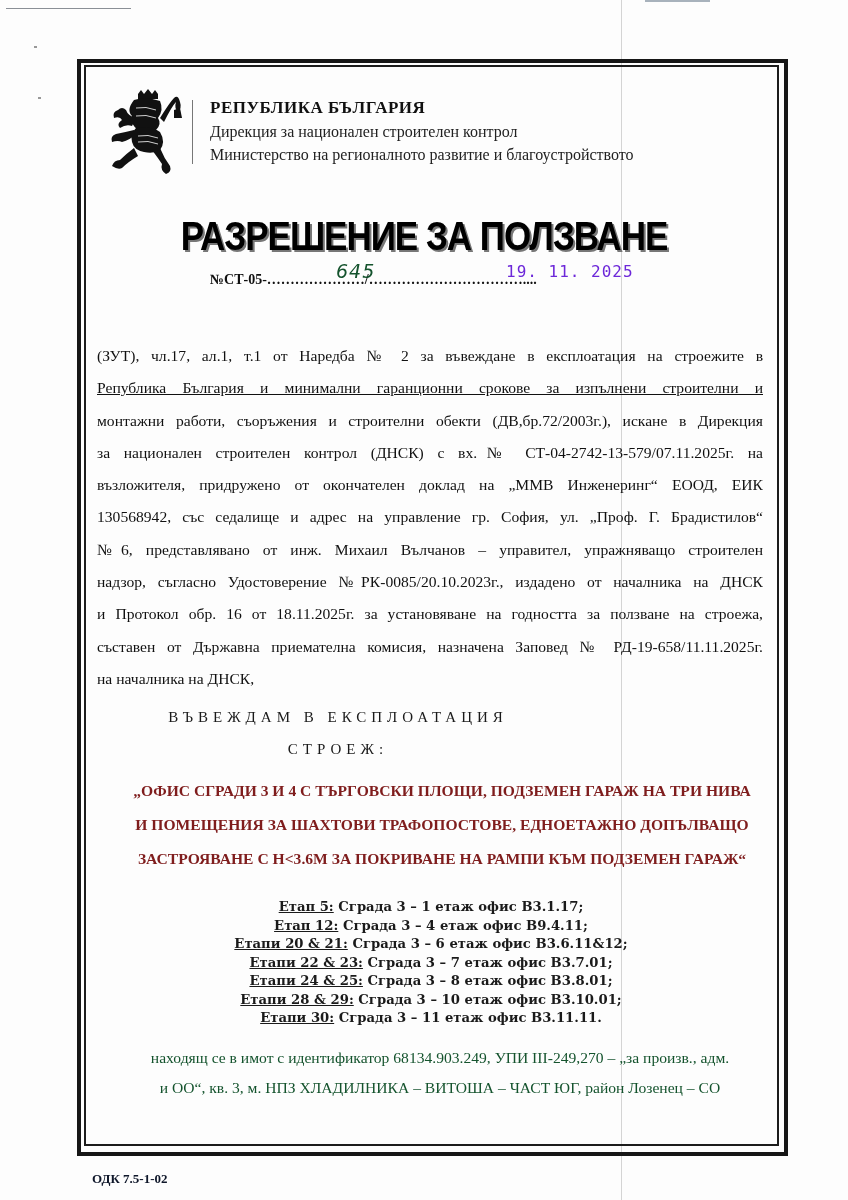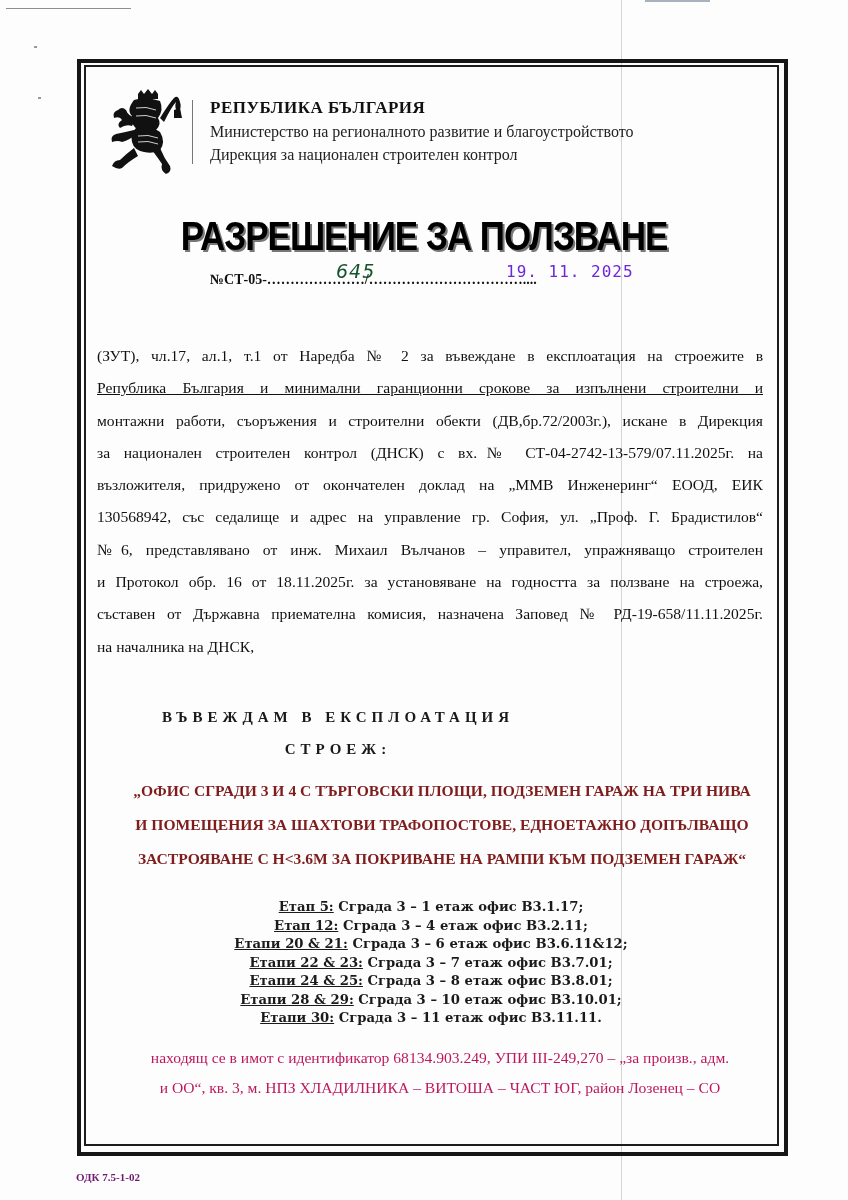--- a/index.html
+++ b/index.html
@@ -52,38 +52,38 @@
     position:absolute; left:296px; top:-10px; font-family:"DejaVu Sans Mono", monospace;
     font-weight:normal; font-size:16px; color:#6d28d9; letter-spacing:1px;
   }
   .para {
     position:absolute; left:132px; top:340px; width:631px; font-size:15.6px; line-height:32.3px;
     text-align:justify; text-align-last:left;
   }
   .para-line { display:block; text-align:justify; text-align-last:justify; white-space:nowrap; }
   .para-line.last { text-align-last:left; }
   .section-heading {
-    position:absolute; left:0; width:676px; text-align:center; font-weight:bold;
+    position:absolute; left:0; width:676px; text-align:center; font-weight:normal;
     font-size:15px; letter-spacing:5px; color:#1a1a1a;
   }
   .project-title {
     position:absolute; left:132px; width:620px; top:774px; text-align:center;
     font-weight:bold; font-size:15.6px; line-height:34px; color:#7f1d1d;
   }
   .stages {
     position:absolute; left:0; width:862px; top:898px; text-align:center;
     font-family:"DejaVu Serif", serif; font-weight:bold; font-size:13.2px; line-height:18.5px; color:#1a1a1a;
   }
   .stage-label { text-decoration:underline; }
   .location {
     position:absolute; left:120px; width:640px; top:1043px; text-align:center;
-    font-size:15.6px; line-height:30px; color:#be185d;
+    font-size:15.6px; line-height:30px; color:#14532d;
   }
   .footer-code {
-    position:absolute; left:76px; top:1171px; font-weight:bold; font-size:11px; color:#701a75;
+    position:absolute; left:92px; top:1171px; font-weight:bold; font-size:13px; color:#0f172a;
   }
   .scan-dot { position:absolute; width:3px; height:2px; background:#999; }
 </style>
 </head>
 <body>
 
 <div class="scan-line-top"></div>
 <div class="scan-line-top2"></div>
 <div class="scan-fold"></div>
 <div class="scan-dot" style="left:34px;top:46px;"></div>
@@ -114,54 +114,55 @@
     <g stroke="#fff" stroke-width="0.8" fill="none">
       <path d="M30 48 Q40 46 50 50"></path>
       <path d="M30 54 Q40 52 50 56"></path>
       <path d="M28 20 Q38 18 48 22"></path>
       <path d="M28 28 Q38 26 48 30"></path>
     </g>
   </svg>
   <div class="logo-divider"></div>
   <div class="header-text">
     <div class="header-title">РЕПУБЛИКА БЪЛГАРИЯ</div>
+    <div class="header-line">Дирекция за национален строителен контрол</div>
     <div class="header-line">Министерство на регионалното развитие и благоустройството</div>
-    <div class="header-line">Дирекция за национален строителен контрол</div>
   </div>
 </div>
 
 <div class="doc-title">РАЗРЕШЕНИЕ ЗА ПОЛЗВАНЕ</div>
 
 <div class="docnum">
   <span>№СТ-05-</span><span>…………………</span><span>/</span><span>……………………………....</span>
   <span class="handwritten">645</span>
   <span class="stamp-date">19. 11. 2025</span>
 </div>
 
 <div class="para">
   <span class="para-line" style="margin-left:-35px;">(ЗУТ), чл.17, ал.1, т.1 от Наредба № 2 за  въвеждане в експлоатация на строежите в</span>
   <span class="para-line" style="margin-left:-35px;text-decoration:underline;">Република България и минимални гаранционни срокове за изпълнени строителни и</span>
   <span class="para-line" style="margin-left:-35px;">монтажни работи, съоръжения и строителни обекти (ДВ,бр.72/2003г.), искане в Дирекция</span>
   <span class="para-line" style="margin-left:-35px;">за национален строителен контрол (ДНСК) с вх.№ СТ-04-2742-13-579/07.11.2025г. на</span>
   <span class="para-line" style="margin-left:-35px;">възложителя, придружено от окончателен доклад на „ММВ Инженеринг“ ЕООД, ЕИК</span>
   <span class="para-line" style="margin-left:-35px;">130568942, със седалище и адрес на управление гр. София, ул. „Проф. Г. Брадистилов“</span>
   <span class="para-line" style="margin-left:-35px;">№6, представлявано от инж. Михаил Вълчанов – управител, упражняващо строителен</span>
+  <span class="para-line" style="margin-left:-35px;">надзор, съгласно Удостоверение №РК-0085/20.10.2023г., издадено от началника на ДНСК</span>
   <span class="para-line" style="margin-left:-35px;">и Протокол обр. 16 от 18.11.2025г. за установяване на годността за ползване на строежа,</span>
   <span class="para-line" style="margin-left:-35px;">съставен от Държавна приемателна комисия, назначена Заповед № РД-19-658/11.11.2025г.</span>
   <span class="para-line last" style="margin-left:-35px;">на началника на ДНСК,</span>
 </div>
 
 <div class="section-heading" style="top:709px;">ВЪВЕЖДАМ В ЕКСПЛОАТАЦИЯ</div>
 <div class="section-heading" style="top:741px;">СТРОЕЖ:</div>
 
 <div class="project-title">„ОФИС СГРАДИ 3 И 4 С ТЪРГОВСКИ ПЛОЩИ, ПОДЗЕМЕН ГАРАЖ НА ТРИ НИВА И ПОМЕЩЕНИЯ ЗА ШАХТОВИ ТРАФОПОСТОВЕ, ЕДНОЕТАЖНО ДОПЪЛВАЩО ЗАСТРОЯВАНЕ С Н&lt;3.6М ЗА ПОКРИВАНЕ НА РАМПИ КЪМ ПОДЗЕМЕН ГАРАЖ“</div>
 
 <div class="stages">
   <div><span class="stage-label">Етап 5:</span><span> Сграда 3 – 1 етаж офис В3.1.17;</span></div>
-  <div><span class="stage-label">Етап 12:</span><span> Сграда 3 – 4 етаж офис В3.2.11;</span></div>
+  <div><span class="stage-label">Етап 12:</span><span> Сграда 3 – 4 етаж офис В9.4.11;</span></div>
   <div><span class="stage-label">Етапи 20 &amp; 21:</span><span> Сграда 3 – 6 етаж офис В3.6.11&amp;12;</span></div>
   <div><span class="stage-label">Етапи 22 &amp; 23:</span><span> Сграда 3 – 7 етаж офис В3.7.01;</span></div>
   <div><span class="stage-label">Етапи 24 &amp; 25:</span><span> Сграда 3 – 8 етаж офис В3.8.01;</span></div>
   <div><span class="stage-label">Етапи 28 &amp; 29:</span><span> Сграда 3 – 10 етаж офис В3.10.01;</span></div>
   <div><span class="stage-label">Етапи 30:</span><span> Сграда 3 – 11 етаж офис В3.11.11.</span></div>
 </div>
 
 <div class="location">
   <div>находящ се в имот с идентификатор 68134.903.249, УПИ III-249,270 – „за произв., адм.</div>
   <div>и ОО“, кв. 3, м. НПЗ ХЛАДИЛНИКА – ВИТОША – ЧАСТ ЮГ, район Лозенец – СО</div>

